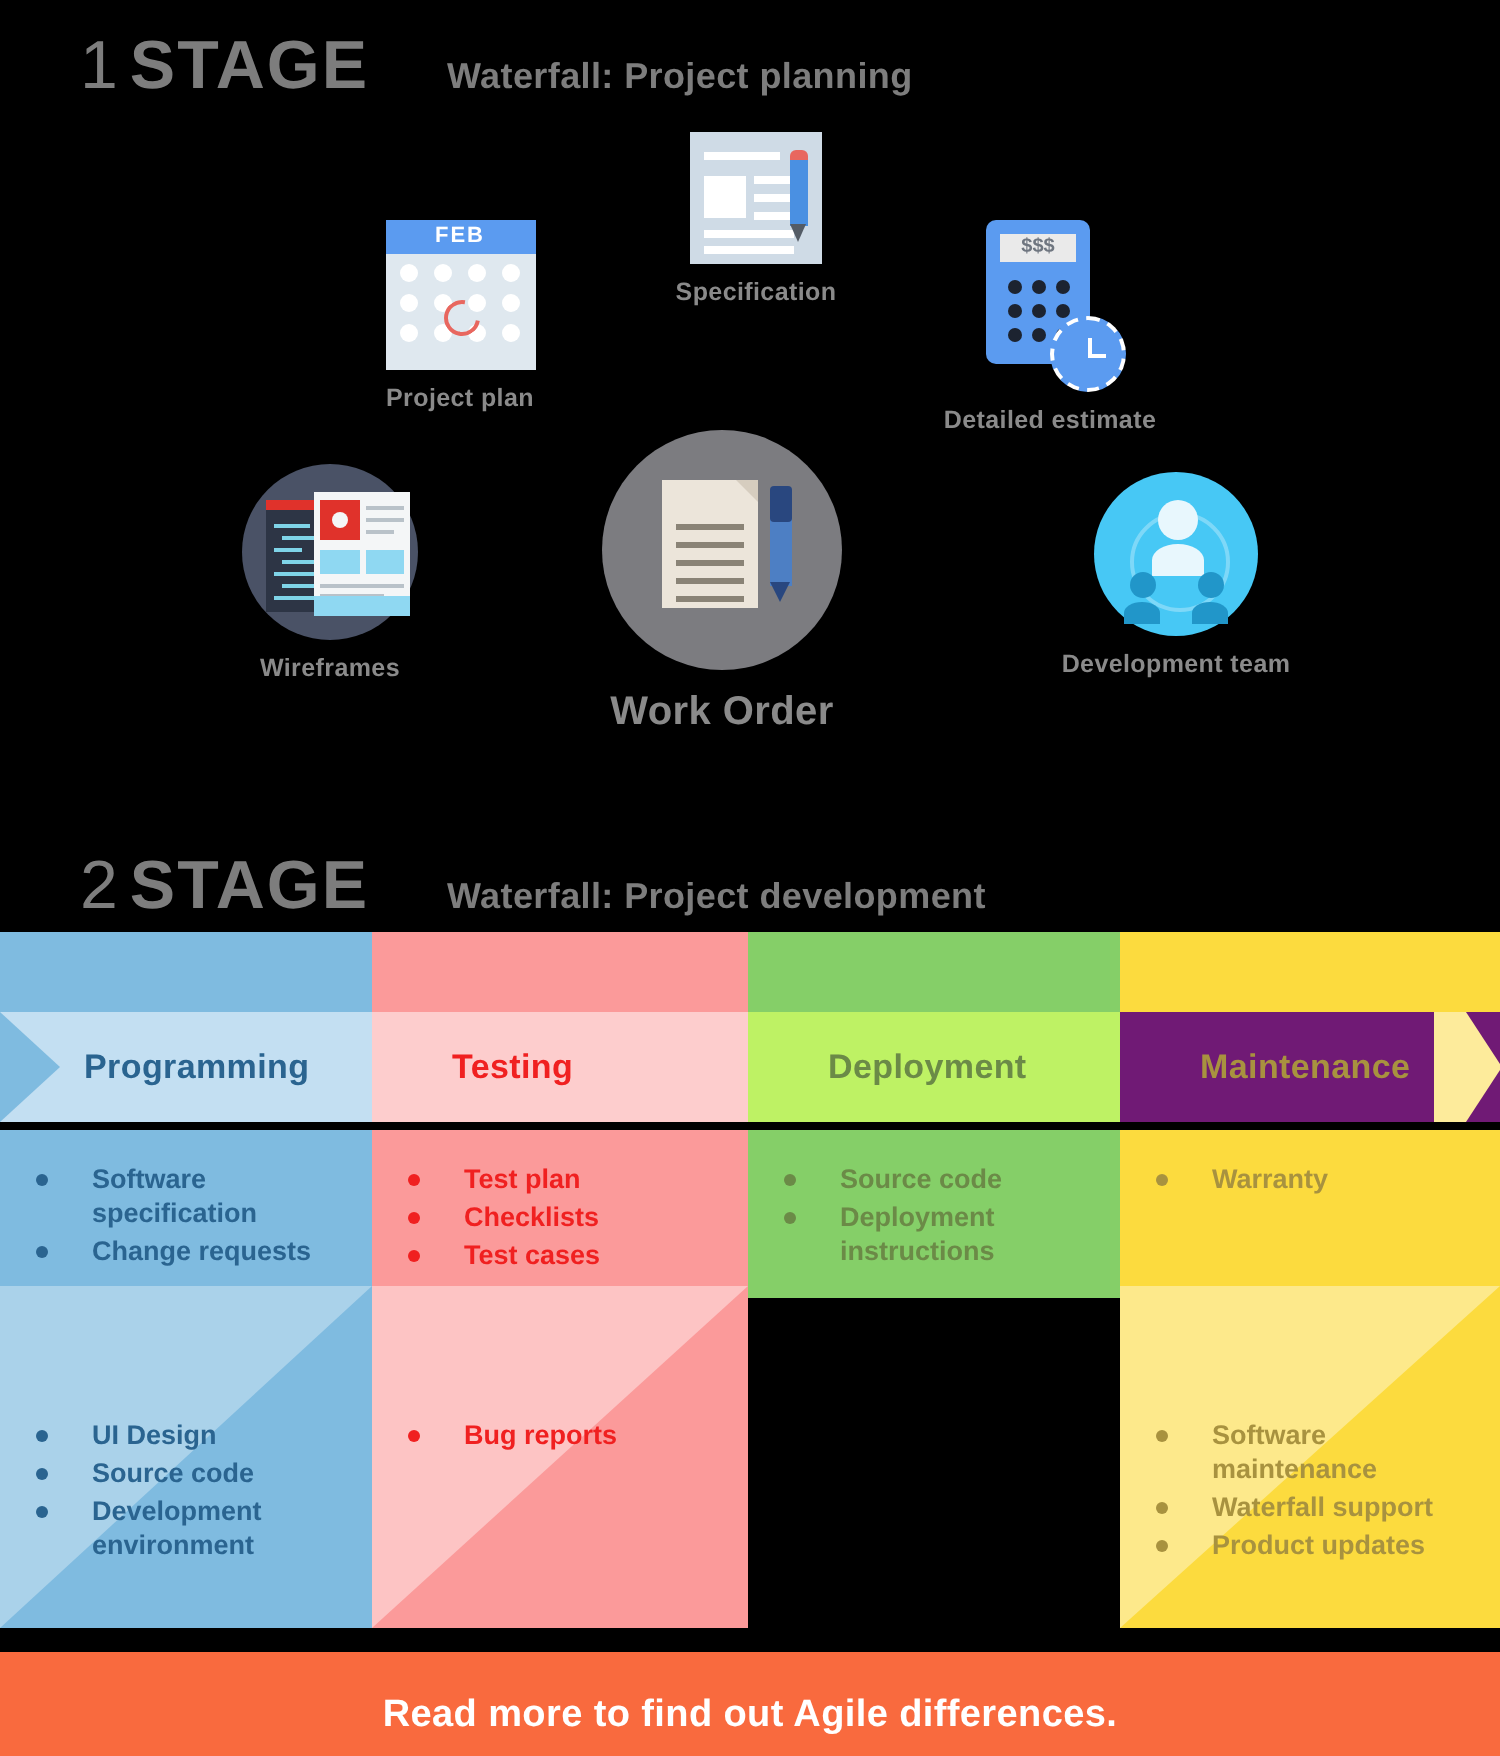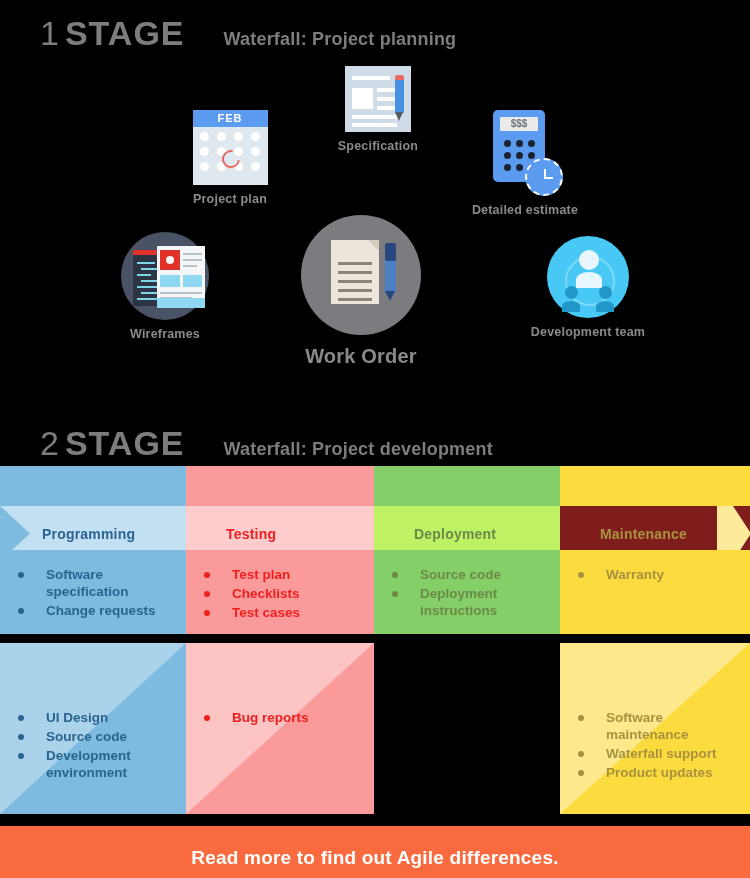--- a/index.html
+++ b/index.html
@@ -115,24 +115,24 @@
   .col{position:relative;flex:0 0 auto;height:348px;overflow:hidden;}
   .c0{width:186px;}
   .c1{width:188px;}
   .c2{width:186px;}
   .c3{width:190px;}
 
   .band-top{position:absolute;left:0;right:0;top:0;height:40px;}
   .band-title{position:absolute;left:0;right:0;top:40px;height:55px;
     display:flex;align-items:center;}
   .band-title span{
-    font-size:14px;font-weight:600;margin-left:42px;letter-spacing:.2px;
+    font-size:17px;font-weight:600;margin-left:42px;letter-spacing:.2px;
   }
   .c1 .band-title span,.c2 .band-title span,.c3 .band-title span{margin-left:40px;}
-  .band-mid{position:absolute;left:0;right:0;top:84px;height:84px;}
+  .band-mid{position:absolute;left:0;right:0;top:99px;height:84px;}
   .band-low{position:absolute;left:0;right:0;top:177px;bottom:0;}
   .diag{position:absolute;left:0;top:0;width:100%;height:100%;}
 
   ul.items{list-style:none;margin:0;padding:0;position:absolute;left:14px;right:8px;}
   ul.items li{position:relative;padding-left:32px;font-size:13.5px;font-weight:700;
     line-height:17px;margin-bottom:2px;}
   ul.items li::before{content:"";position:absolute;left:4px;top:6px;width:6px;height:6px;
     border-radius:50%;background:currentColor;}
   .items-mid{top:16px;}
   .items-low{top:66px;}
@@ -353,21 +353,21 @@
         <div class="band-mid" style="background: rgb(133, 207, 104);">
           <ul class="items items-mid" style="color: rgb(107, 138, 71);">
               <li>Source code</li>
               <li>Deployment instructions</li>
             </ul>
         </div>
       </div>
 
       <div class="col c3">
         <div class="band-top" style="background: rgb(252, 219, 62);"></div>
-        <div class="band-title" style="background: #7f1d1d;">
+        <div class="band-title" style="background: #701a75;">
           <span style="color: rgb(168, 146, 63);">Maintenance</span>
         </div>
         <svg class="arrowpt" viewBox="0 0 34 55" preserveAspectRatio="none">
           <polygon points="0,0 16,0 34,27.5 16,55 0,55" fill="#fdeb9b"></polygon>
         </svg>
         <div class="band-mid" style="background: rgb(252, 219, 62);">
           <ul class="items items-mid" style="color: rgb(168, 146, 63);">
               <li>Warranty</li>
             </ul>
         </div>

